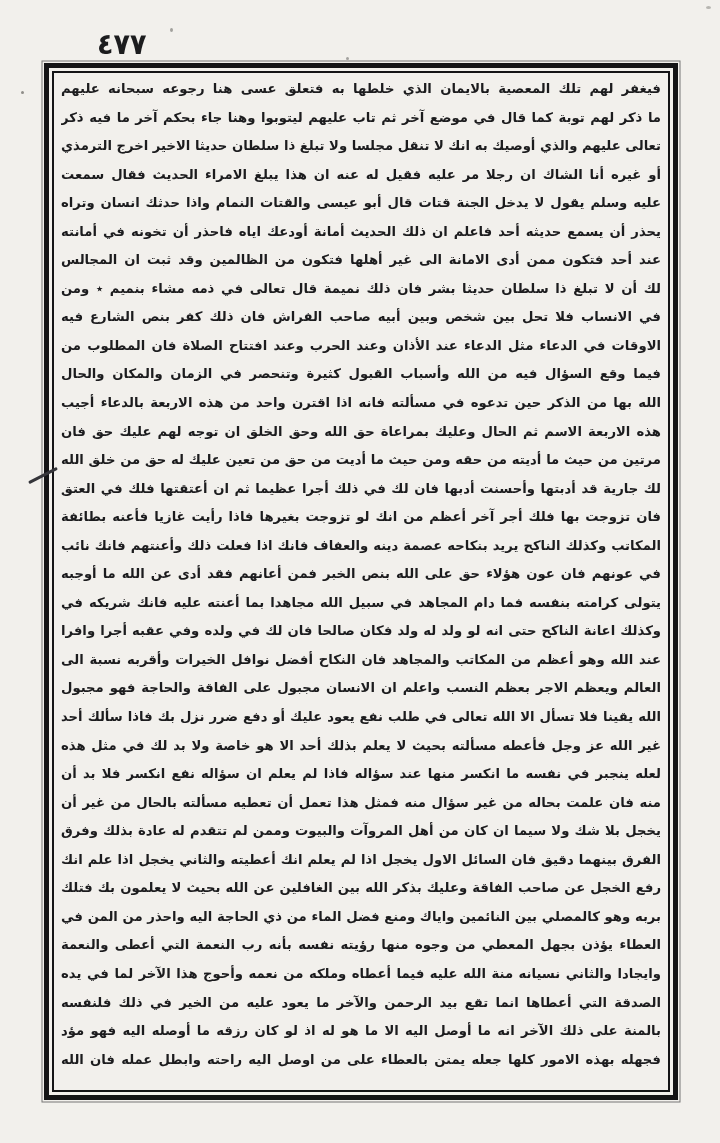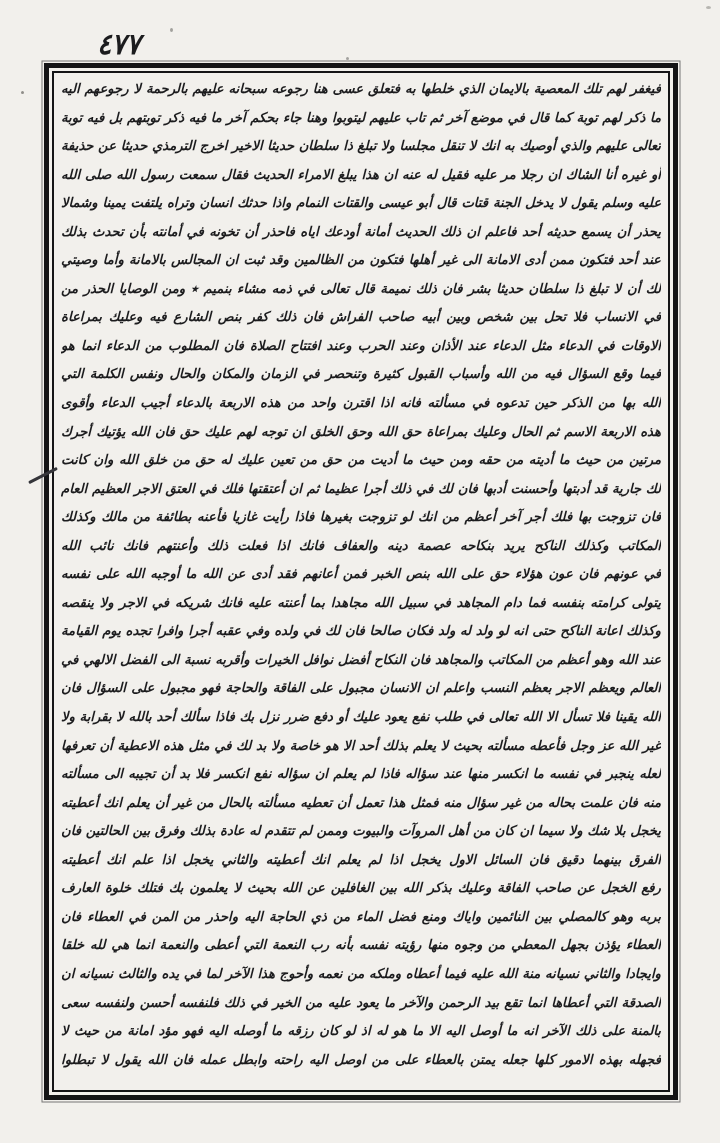--- a/index.html
+++ b/index.html
@@ -12,21 +12,20 @@
     background: var(--paper, #f2f0ec);
     font-family: "DejaVu Sans", sans-serif;
     overflow: hidden;
   }
   .sheet {
     position: relative;
     width: 720px;
     height: 1143px;
     background: var(--paper, #f2f0ec);
     overflow: hidden;
-    font-style: italic;
   }
   .page-number {
     position: absolute;
     left: 97px;
     top: 28px;
     font-size: 27px;
     font-weight: bold;
     color: var(--ink, #1c1c1e);
     letter-spacing: -2px;
     transform: scaleY(1.08);

